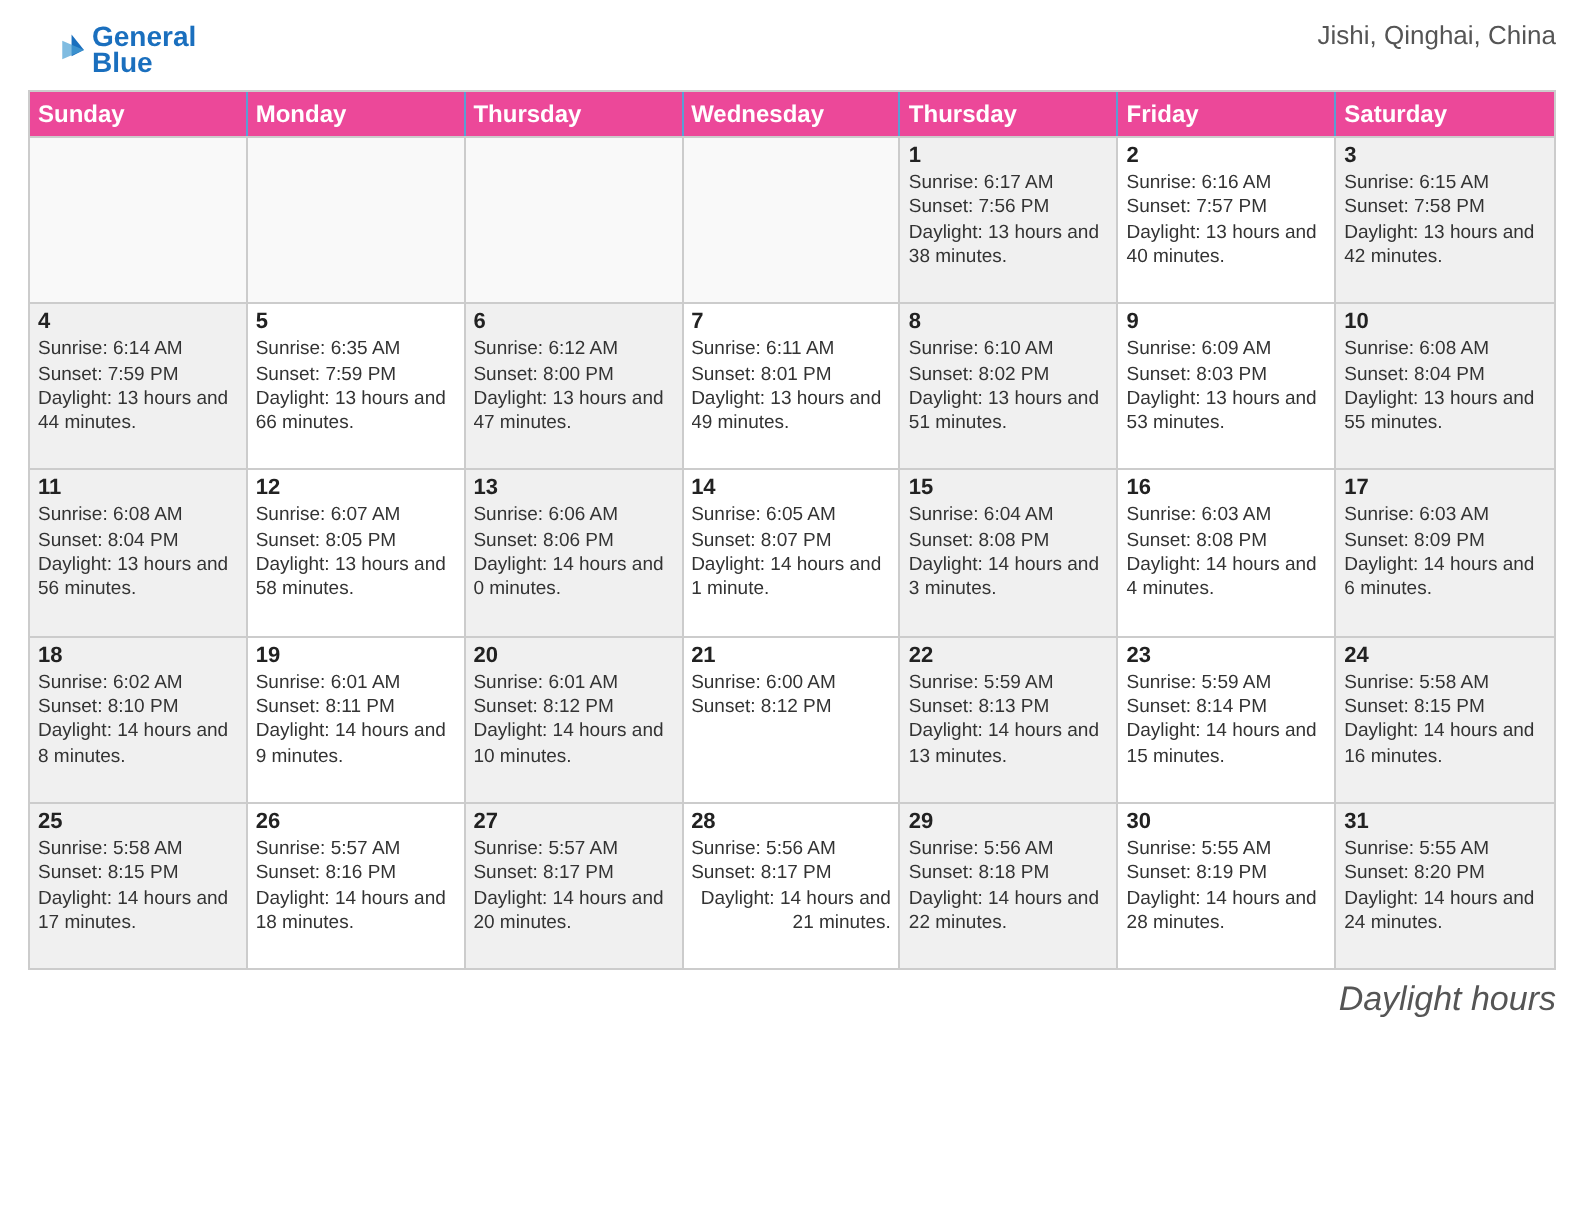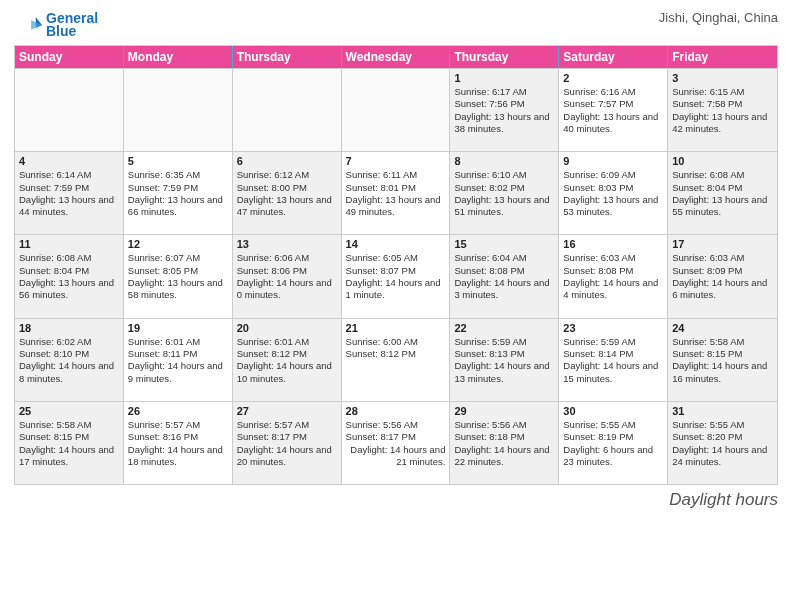--- a/index.html
+++ b/index.html
@@ -127,22 +127,22 @@
     </div>
   </div>
 
   <div class="calendar">
     <div class="cal-header-row">
     <div class="cal-header-cell">Sunday</div>
         <div class="cal-header-cell">Monday</div>
         <div class="cal-header-cell">Thursday</div>
         <div class="cal-header-cell">Wednesday</div>
         <div class="cal-header-cell">Thursday</div>
+        <div class="cal-header-cell">Friday</div>
         <div class="cal-header-cell">Saturday</div>
-        <div class="cal-header-cell">Friday</div>
       </div>
     <div class="cal-body">
     <div class="cal-row">
           <div class="cal-cell empty"></div>
           <div class="cal-cell empty"></div>
           <div class="cal-cell empty"></div>
           <div class="cal-cell empty"></div>
           <div class="cal-cell shaded">
             <div class="day-number">1</div>
             <div class="cell-line">Sunrise: 6:17 AM</div>
@@ -321,21 +321,21 @@
           <div class="cal-cell shaded">
             <div class="day-number">29</div>
             <div class="cell-line">Sunrise: 5:56 AM</div>
             <div class="cell-line">Sunset: 8:18 PM</div>
             <div class="cell-line" style="white-space: normal;">Daylight: 14 hours and 22 minutes.</div>
           </div>
           <div class="cal-cell">
             <div class="day-number">30</div>
             <div class="cell-line">Sunrise: 5:55 AM</div>
             <div class="cell-line">Sunset: 8:19 PM</div>
-            <div class="cell-line" style="white-space: normal;">Daylight: 6 hours and 23 minutes.</div>
+            <div class="cell-line" style="white-space: normal;">Daylight: 14 hours and 28 minutes.</div>
           </div>
           <div class="cal-cell shaded">
             <div class="day-number">31</div>
             <div class="cell-line">Sunrise: 5:55 AM</div>
             <div class="cell-line">Sunset: 8:20 PM</div>
             <div class="cell-line" style="white-space: normal;">Daylight: 14 hours and 24 minutes.</div>
           </div>
         </div>
       </div>
   </div>

